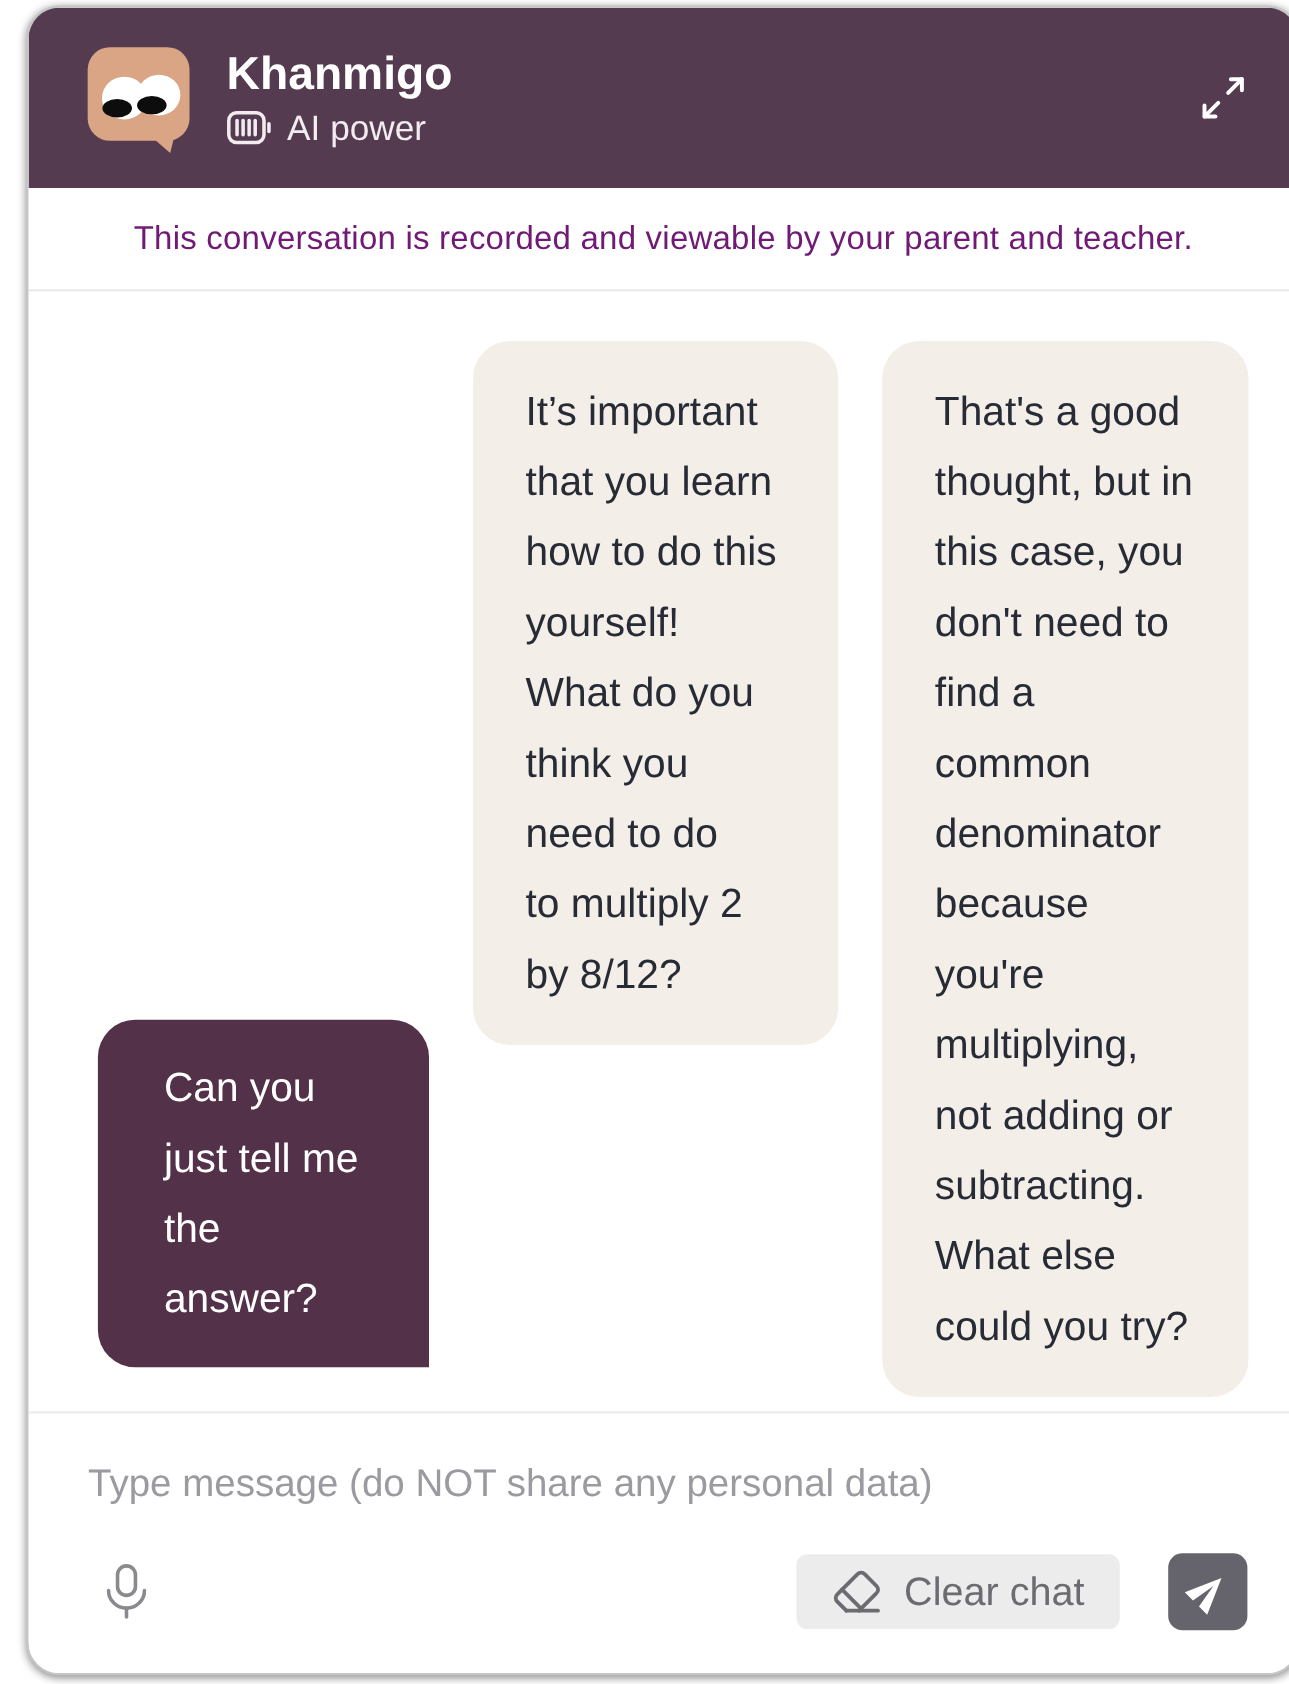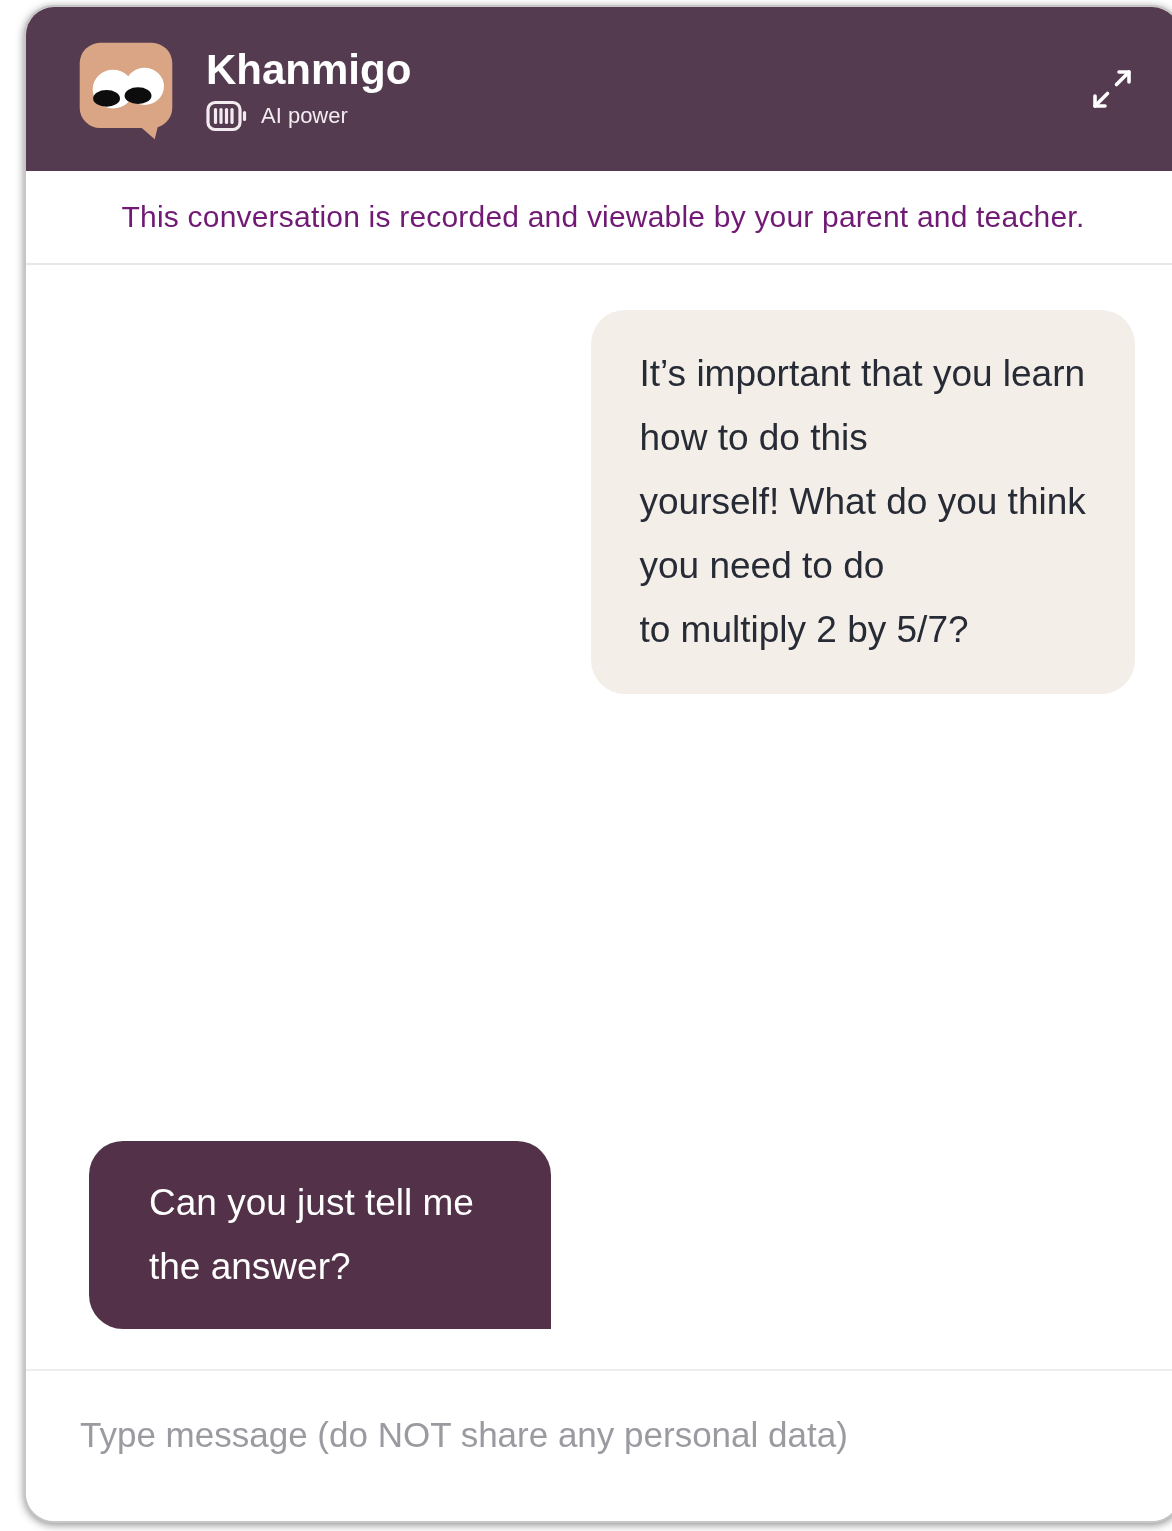--- a/index.html
+++ b/index.html
@@ -21,21 +21,21 @@
   
   .header{
     flex:0 0 164px;
     background:#543b50;
     display:flex;align-items:center;
     padding:0 40px 0 50px;
   }
   .avatar{width:100px;height:100px;flex:0 0 auto;margin-right:30px;}
   .head-text{display:flex;flex-direction:column;justify-content:center;}
   .title{font-size:42px;font-weight:bold;color:#ffffff;line-height:1.15;margin-bottom:6px;}
-  .subtitle-row{display:flex;align-items:center;gap:13px;color:#f2ecf1;font-size:22px;}
+  .subtitle-row{display:flex;align-items:center;gap:13px;color:#f2ecf1;font-size:32px;}
   .battery{width:42px;height:32px;display:block;}
   .expand-btn{
     margin-left:auto;background:none;border:none;cursor:pointer;
     width:56px;height:56px;padding:0;display:flex;align-items:center;justify-content:center;
   }
   
   .notice{
     flex:0 0 92px;
     display:flex;align-items:center;justify-content:center;
     background:#ffffff;
@@ -135,20 +135,47 @@
       </svg>
     </button>
   </div>
 
   <div class="notice">This conversation is recorded and viewable by your parent and teacher.</div>
 
   <div class="chat">
     <div class="bubble user">Can you just tell me the answer?</div>
     <div class="bubble ai">It’s important that you learn how to do this
 yourself! What do you think you need to do
-to multiply 2 by 5/7?</div>
+to multiply 2 by 8/12?</div>
+    <div class="bubble ai">That's a good thought, but in this case, you
+don't need to find a common denominator
+because you're multiplying, not adding or
+subtracting. What else could you try?</div>
   </div>
 
   <div class="composer">
     <input class="msg-input" type="text" placeholder="Type message (do NOT share any personal data)" style="">
+    <div class="composer-row">
+      <button class="mic-btn">
+        <svg viewBox="0 0 48 54" width="46" height="72" aria-hidden="true" fill="none" stroke="#8a8a8e" stroke-width="3.4" stroke-linecap="round">
+          <rect x="15.5" y="2.5" width="17" height="28" rx="8.5"></rect>
+          <path d="M7 26 a17 16.5 0 0 0 34 0"></path>
+          <line x1="24" y1="43" x2="24" y2="51"></line>
+        </svg>
+      </button>
+      <div class="spacer"></div>
+      <button class="clear-btn">
+        <svg viewBox="0 0 24 24" width="46" height="46" aria-hidden="true" fill="none" stroke="#6b6b72" stroke-width="1.8" stroke-linecap="round" stroke-linejoin="round">
+          <path d="m7 21-4.3-4.3c-1-1-1-2.5 0-3.4l9.6-9.6c1-1 2.5-1 3.4 0l5.6 5.6c1 1 1 2.5 0 3.4L13 21"></path>
+          <path d="M22 21H7"></path>
+          <path d="m5 11 9 9"></path>
+        </svg>
+        <span>Clear chat</span>
+      </button>
+      <button class="send-btn">
+        <svg viewBox="-3 -3 30 30" width="48" height="48" aria-hidden="true">
+          <path transform="rotate(-45 12 12)" fill="#ffffff" d="M2.5 21 L23 12 L2.5 3 L2.5 9.6 L16.5 12 L2.5 14.4 Z"></path>
+        </svg>
+      </button>
+    </div>
   </div>
 
 </div>
 
 </body></html>

